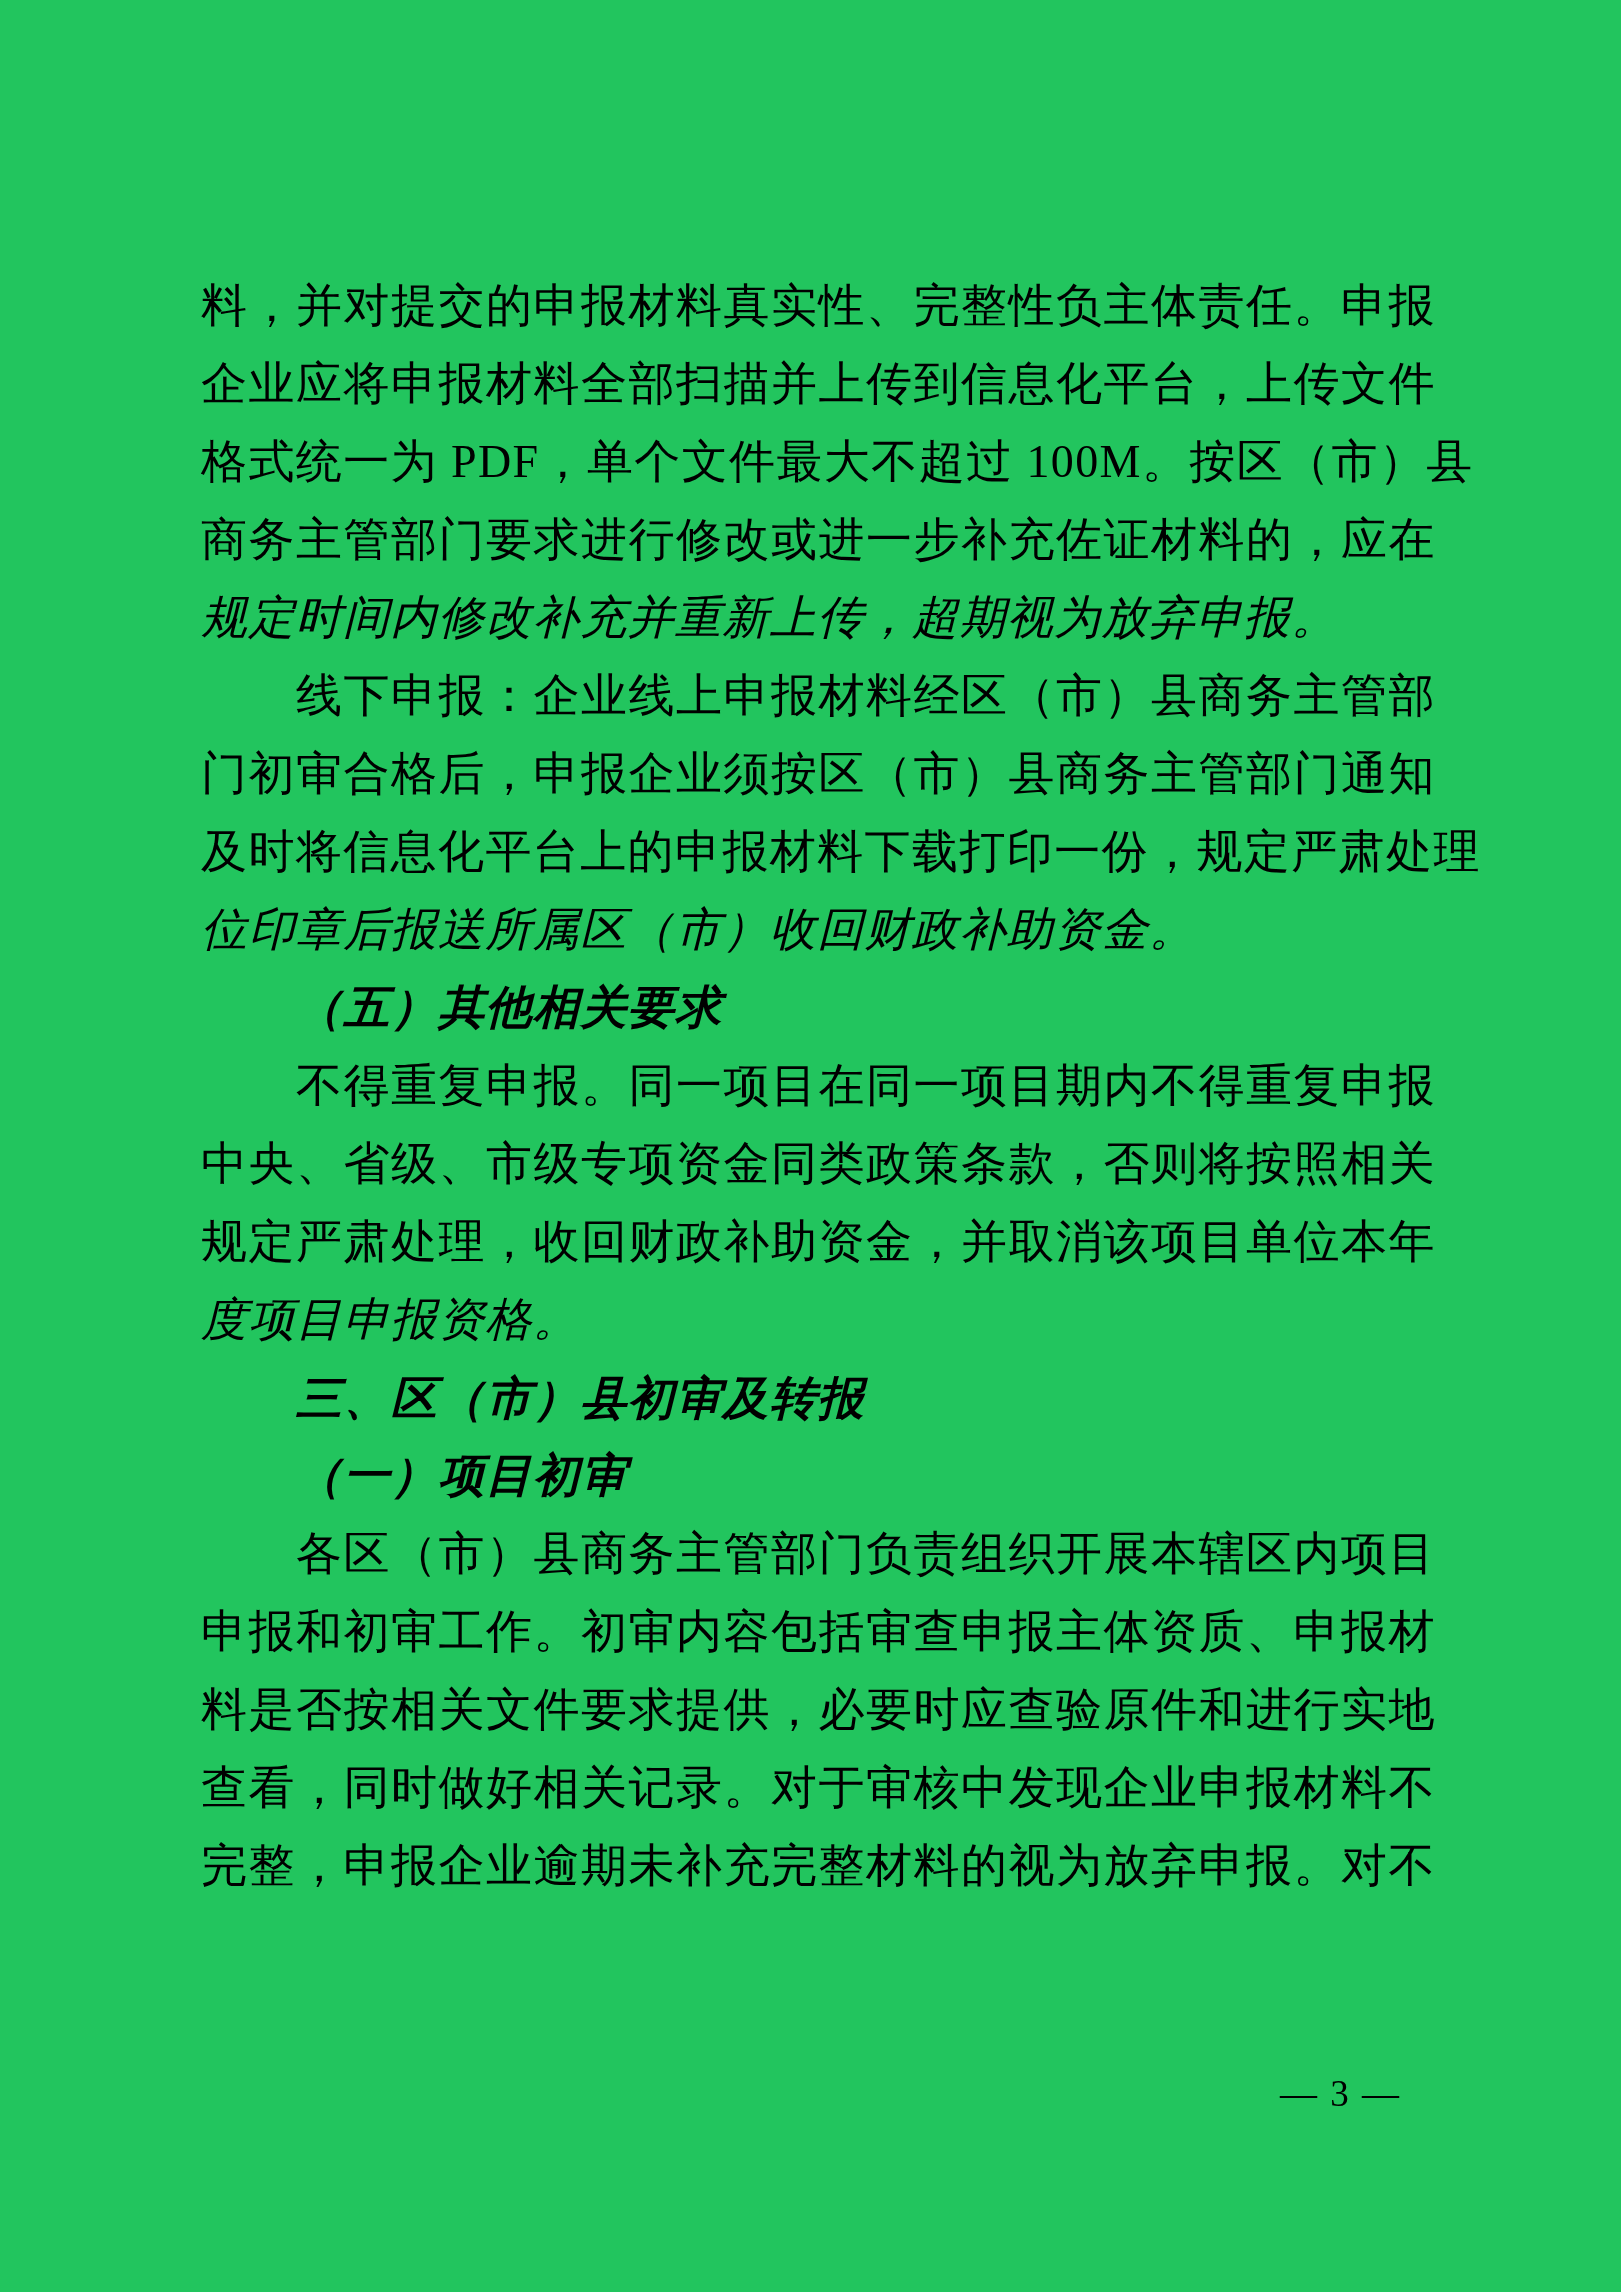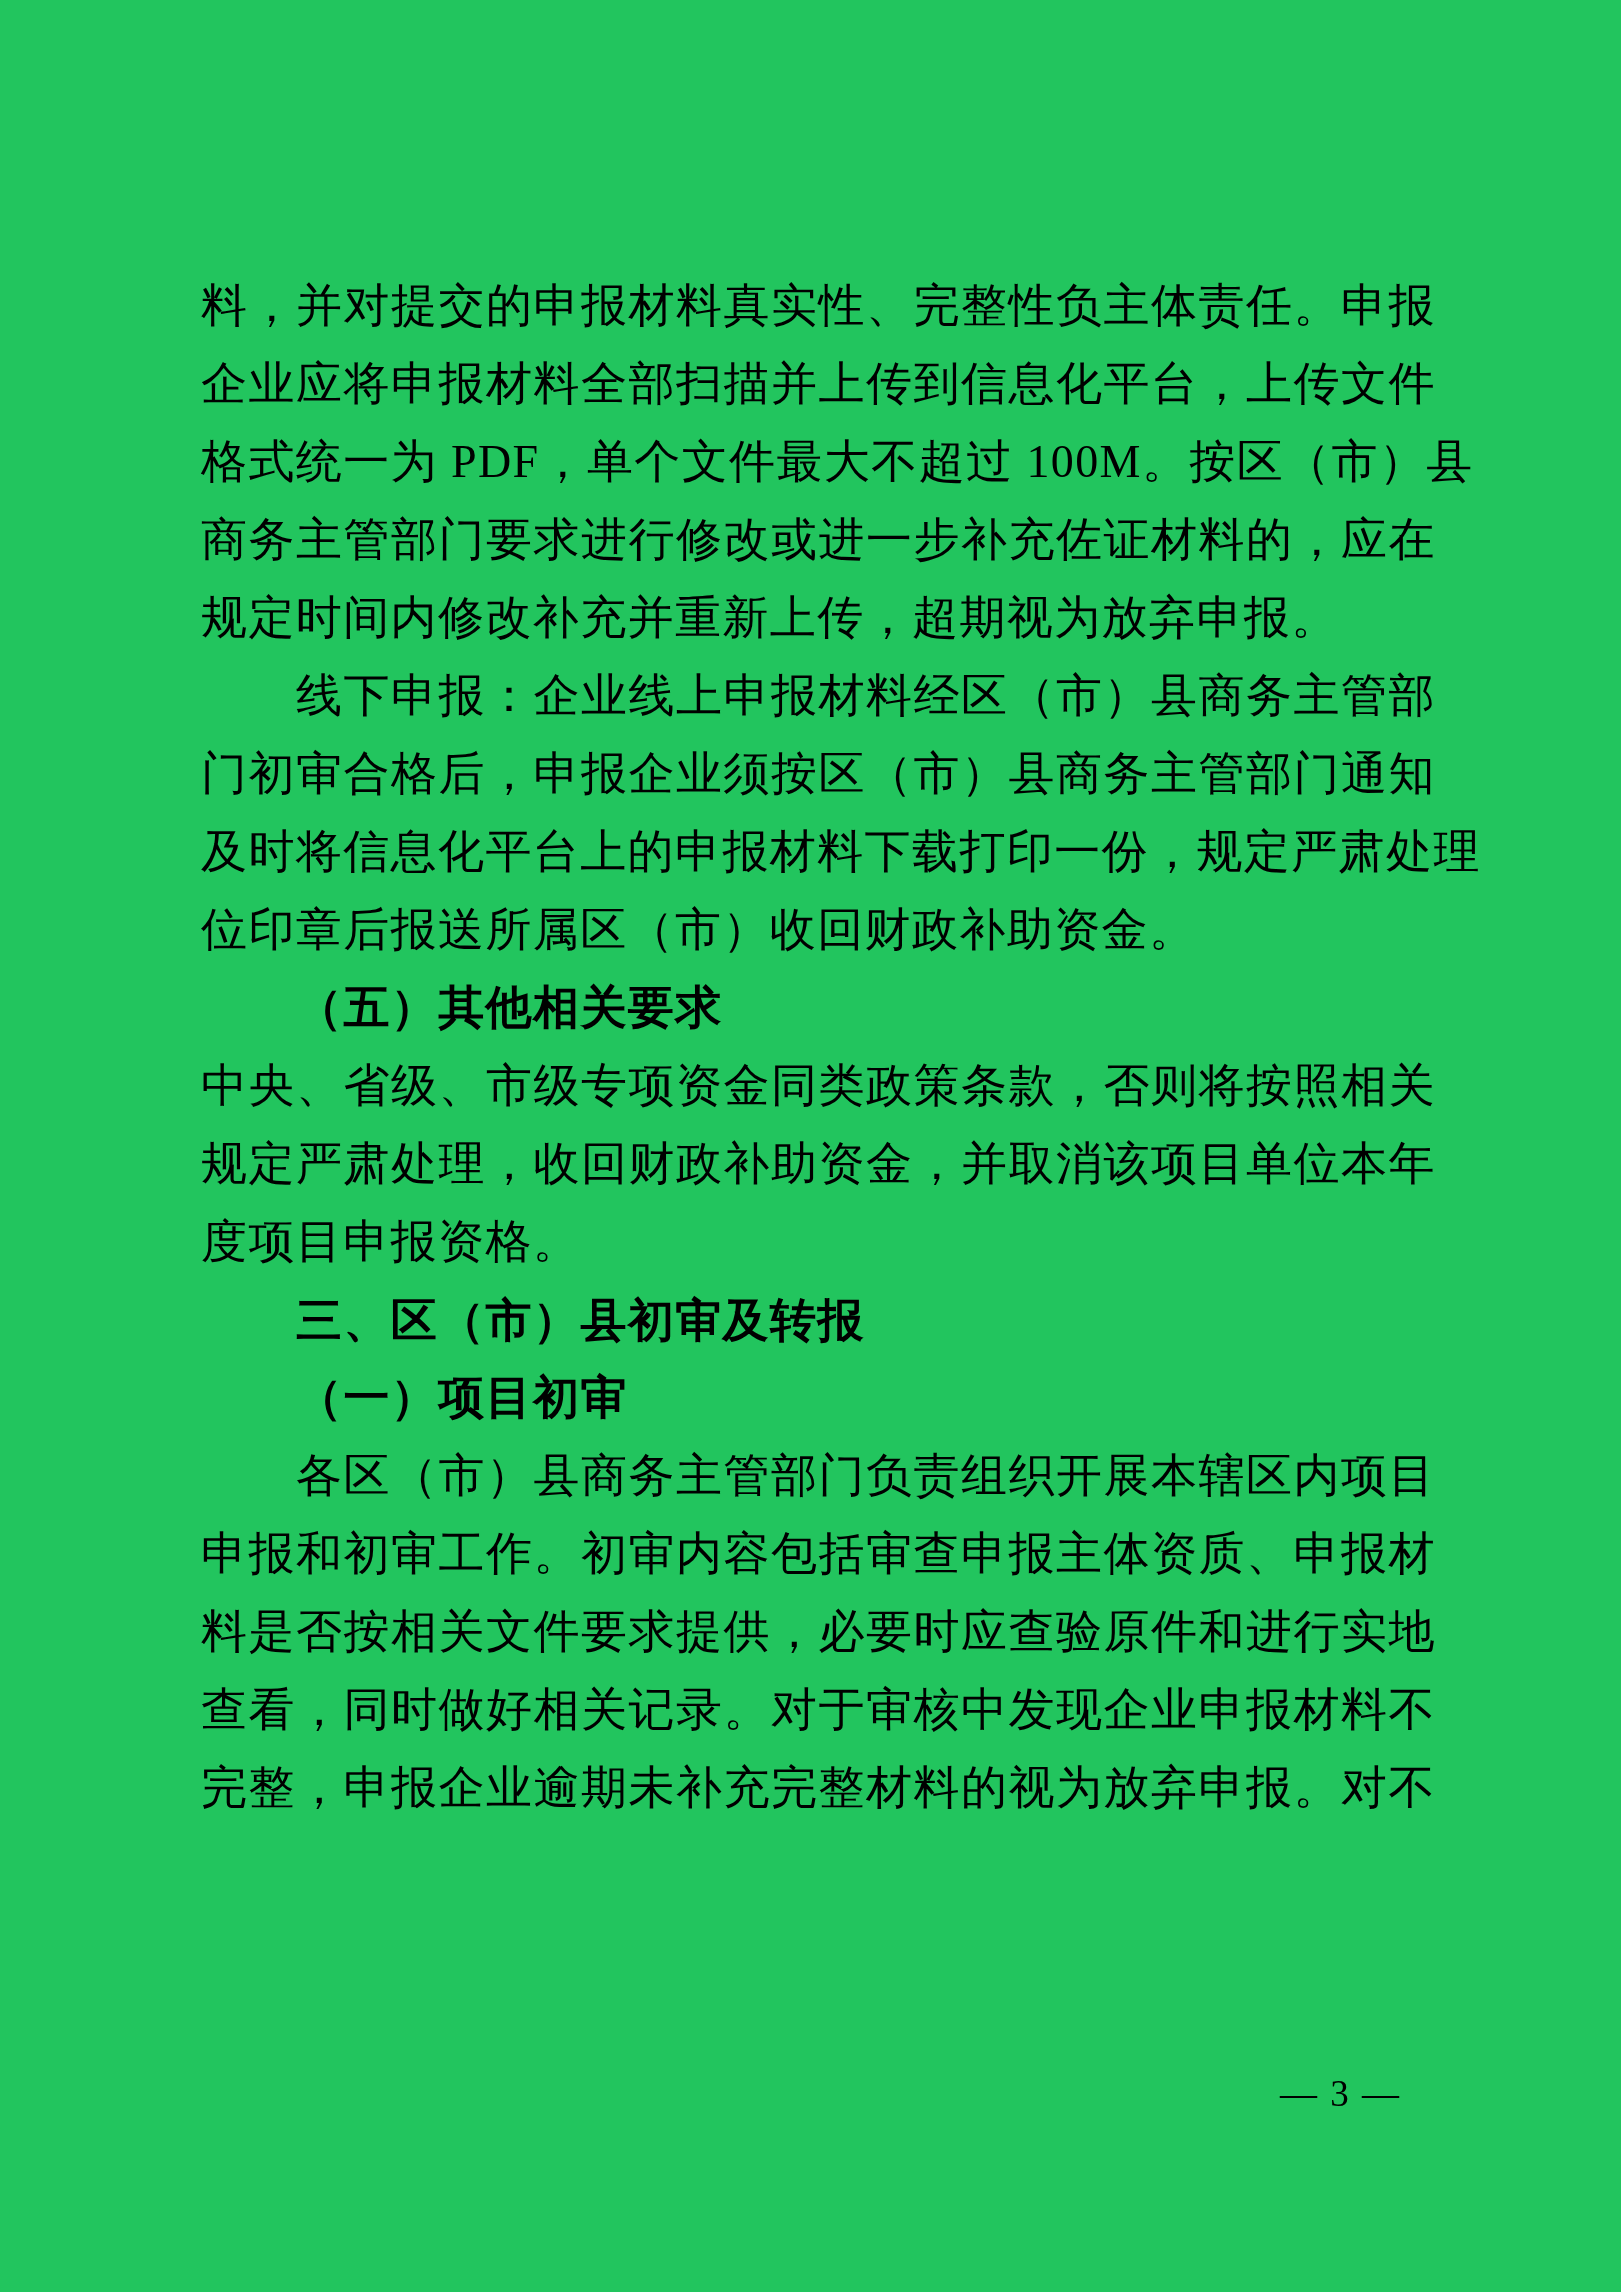--- a/index.html
+++ b/index.html
@@ -32,20 +32,21 @@
     white-space: nowrap;
     text-align: justify;
     text-align-last: justify;
     text-justify: inter-character;
     font-weight: 400;
   }
   
   .line.pend {
     text-align: center;
     text-align-last: left;
+    font-style: italic;
   }
   
   .line.indent {
     padding-left: 95px;
   }
   
   .line.kaiti {
     font-weight: 600;
   }
   
@@ -72,20 +73,21 @@
     <div class="line">料，并对提交的申报材料真实性、完整性负主体责任。申报</div>
     <div class="line">企业应将申报材料全部扫描并上传到信息化平台，上传文件</div>
     <div class="line">格式统一为 PDF，单个文件最大不超过 100M。按区（市）县</div>
     <div class="line">商务主管部门要求进行修改或进一步补充佐证材料的，应在</div>
     <div class="line pend">规定时间内修改补充并重新上传，超期视为放弃申报。</div>
     <div class="line indent">线下申报：企业线上申报材料经区（市）县商务主管部</div>
     <div class="line">门初审合格后，申报企业须按区（市）县商务主管部门通知</div>
     <div class="line">及时将信息化平台上的申报材料下载打印一份，规定严肃处理</div>
     <div class="line pend">位印章后报送所属区（市）收回财政补助资金。</div>
     <div class="line indent kaiti pend">（五）其他相关要求</div>
+    <div class="line indent">不得重复申报。同一项目在同一项目期内不得重复申报</div>
     <div class="line">中央、省级、市级专项资金同类政策条款，否则将按照相关</div>
     <div class="line">规定严肃处理，收回财政补助资金，并取消该项目单位本年</div>
     <div class="line pend">度项目申报资格。</div>
     <div class="line indent heiti pend">三、区（市）县初审及转报</div>
     <div class="line indent kaiti pend">（一）项目初审</div>
     <div class="line indent">各区（市）县商务主管部门负责组织开展本辖区内项目</div>
     <div class="line">申报和初审工作。初审内容包括审查申报主体资质、申报材</div>
     <div class="line">料是否按相关文件要求提供，必要时应查验原件和进行实地</div>
     <div class="line">查看，同时做好相关记录。对于审核中发现企业申报材料不</div>
     <div class="line">完整，申报企业逾期未补充完整材料的视为放弃申报。对不</div>

